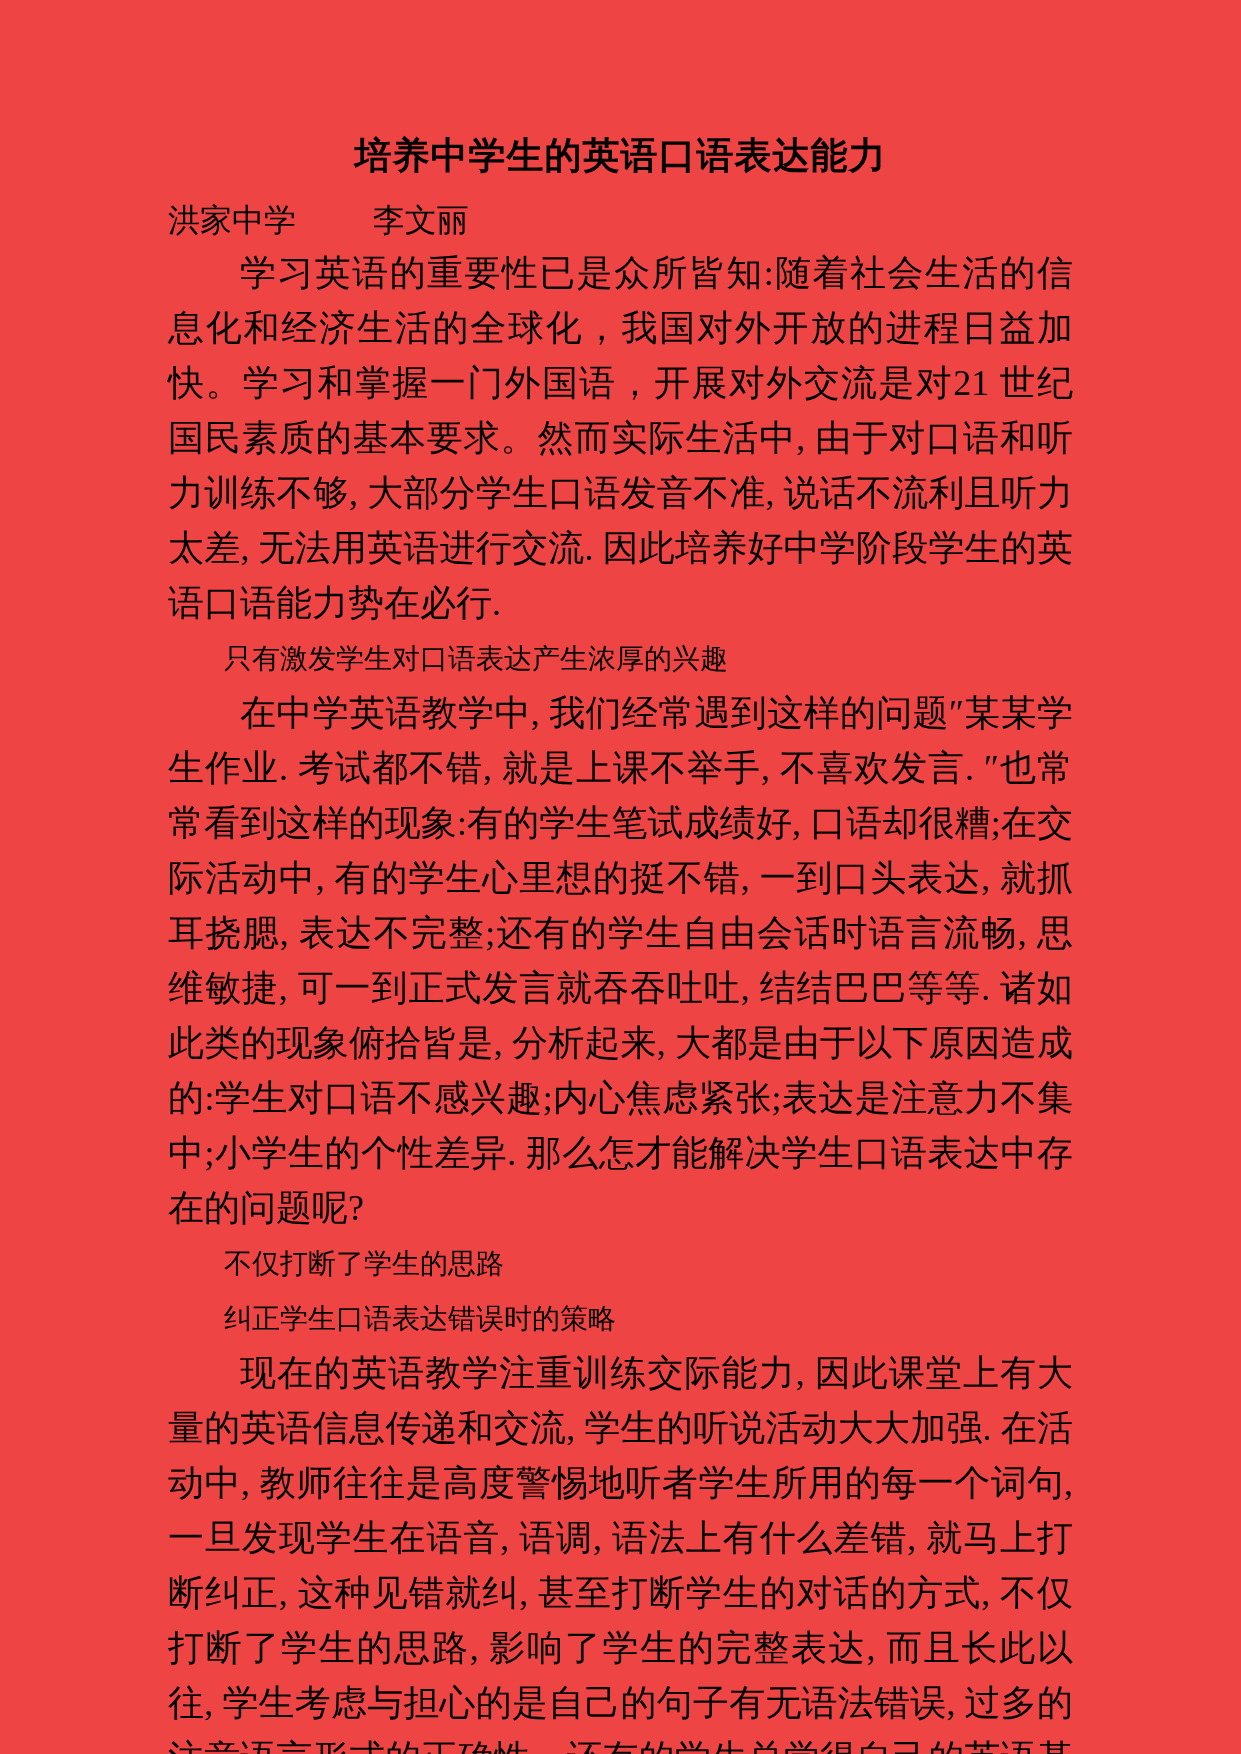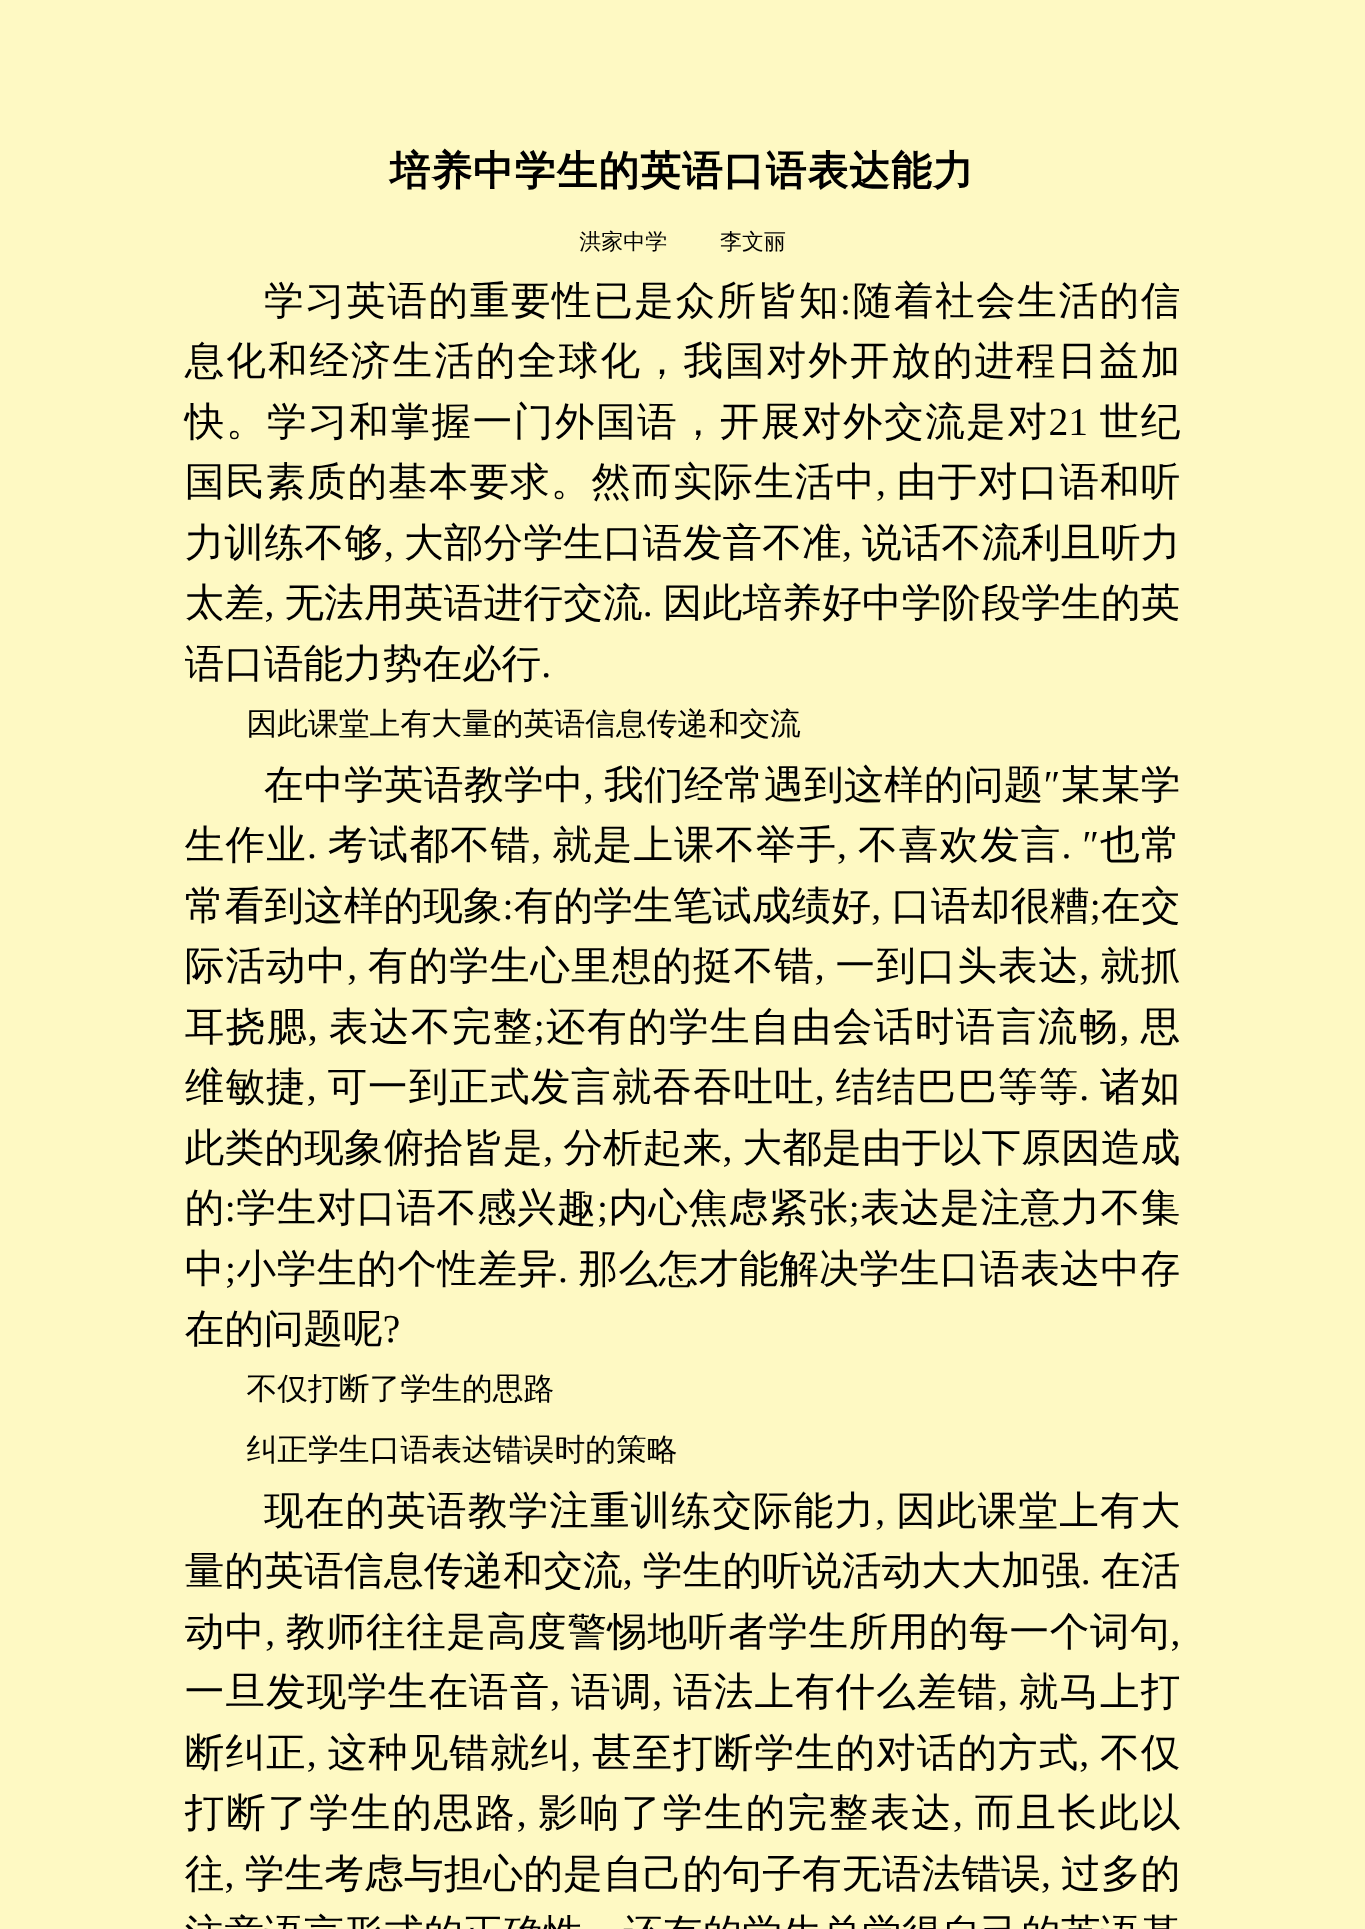--- a/index.html
+++ b/index.html
@@ -5,38 +5,37 @@
   html, body {
     margin: 0;
     padding: 0;
     background: #ffffff;
   }
   .page {
     position: relative;
     width: 1241px;
     height: 1754px;
     margin: 0 auto;
-    background: #fef9c3;
+    background: #ef4444;
     box-sizing: border-box;
     padding: 132px 168px 0 168px;
     overflow: hidden;
     font-family: "Liberation Serif", "DejaVu Serif", serif;
     color: #000000;
   }
   .doc-title {
     text-align: center;
     font-size: 37px;
     font-weight: bold;
     line-height: 48px;
     margin: 0 0 22px 0;
     letter-spacing: 1px;
   }
   .byline {
-    text-align: center;
-    font-size: 20px;
+    font-size: 32px;
     line-height: 36px;
     margin: 0 0 8px 0;
   }
   .byline .author {
     margin-left: 2.4em;
   }
   .body-par {
     font-size: 36px;
     line-height: 55px;
     text-align: justify;
@@ -57,21 +56,21 @@
 
 <div class="page">
   <h1 class="doc-title">培养中学生的英语口语表达能力</h1>
 
   <div class="byline">
     <span>洪家中学</span><span class="author">李文丽</span>
   </div>
 
   <p class="body-par">学习英语的重要性已是众所皆知:随着社会生活的信息化和经济生活的全球化，我国对外开放的进程日益加快。学习和掌握一门外国语，开展对外交流是对21 世纪国民素质的基本要求。然而实际生活中, 由于对口语和听力训练不够, 大部分学生口语发音不准, 说话不流利且听力太差, 无法用英语进行交流. 因此培养好中学阶段学生的英语口语能力势在必行.</p>
 
-  <p class="section-heading">因此课堂上有大量的英语信息传递和交流</p>
+  <p class="section-heading">只有激发学生对口语表达产生浓厚的兴趣</p>
 
   <p class="body-par">在中学英语教学中, 我们经常遇到这样的问题″某某学生作业. 考试都不错, 就是上课不举手, 不喜欢发言. ″也常常看到这样的现象:有的学生笔试成绩好, 口语却很糟;在交际活动中, 有的学生心里想的挺不错, 一到口头表达, 就抓耳挠腮, 表达不完整;还有的学生自由会话时语言流畅, 思维敏捷, 可一到正式发言就吞吞吐吐, 结结巴巴等等. 诸如此类的现象俯拾皆是, 分析起来, 大都是由于以下原因造成的:学生对口语不感兴趣;内心焦虑紧张;表达是注意力不集中;小学生的个性差异. 那么怎才能解决学生口语表达中存在的问题呢?</p>
 
   <p class="section-heading">不仅打断了学生的思路</p>
 
 
   <p class="section-heading">纠正学生口语表达错误时的策略</p>
 
   <p class="body-par">现在的英语教学注重训练交际能力, 因此课堂上有大量的英语信息传递和交流, 学生的听说活动大大加强. 在活动中, 教师往往是高度警惕地听者学生所用的每一个词句, 一旦发现学生在语音, 语调, 语法上有什么差错, 就马上打断纠正, 这种见错就纠, 甚至打断学生的对话的方式, 不仅打断了学生的思路, 影响了学生的完整表达, 而且长此以往, 学生考虑与担心的是自己的句子有无语法错误, 过多的注意语言形式的正确性, , 还有的学生总觉得自己的英语基础差, 语音语调不标准, 怕开口, 缺乏自信心, 渐渐就会失去口语表达的愿望. 因此. 教师对学生交际中的</p>
 </div>

